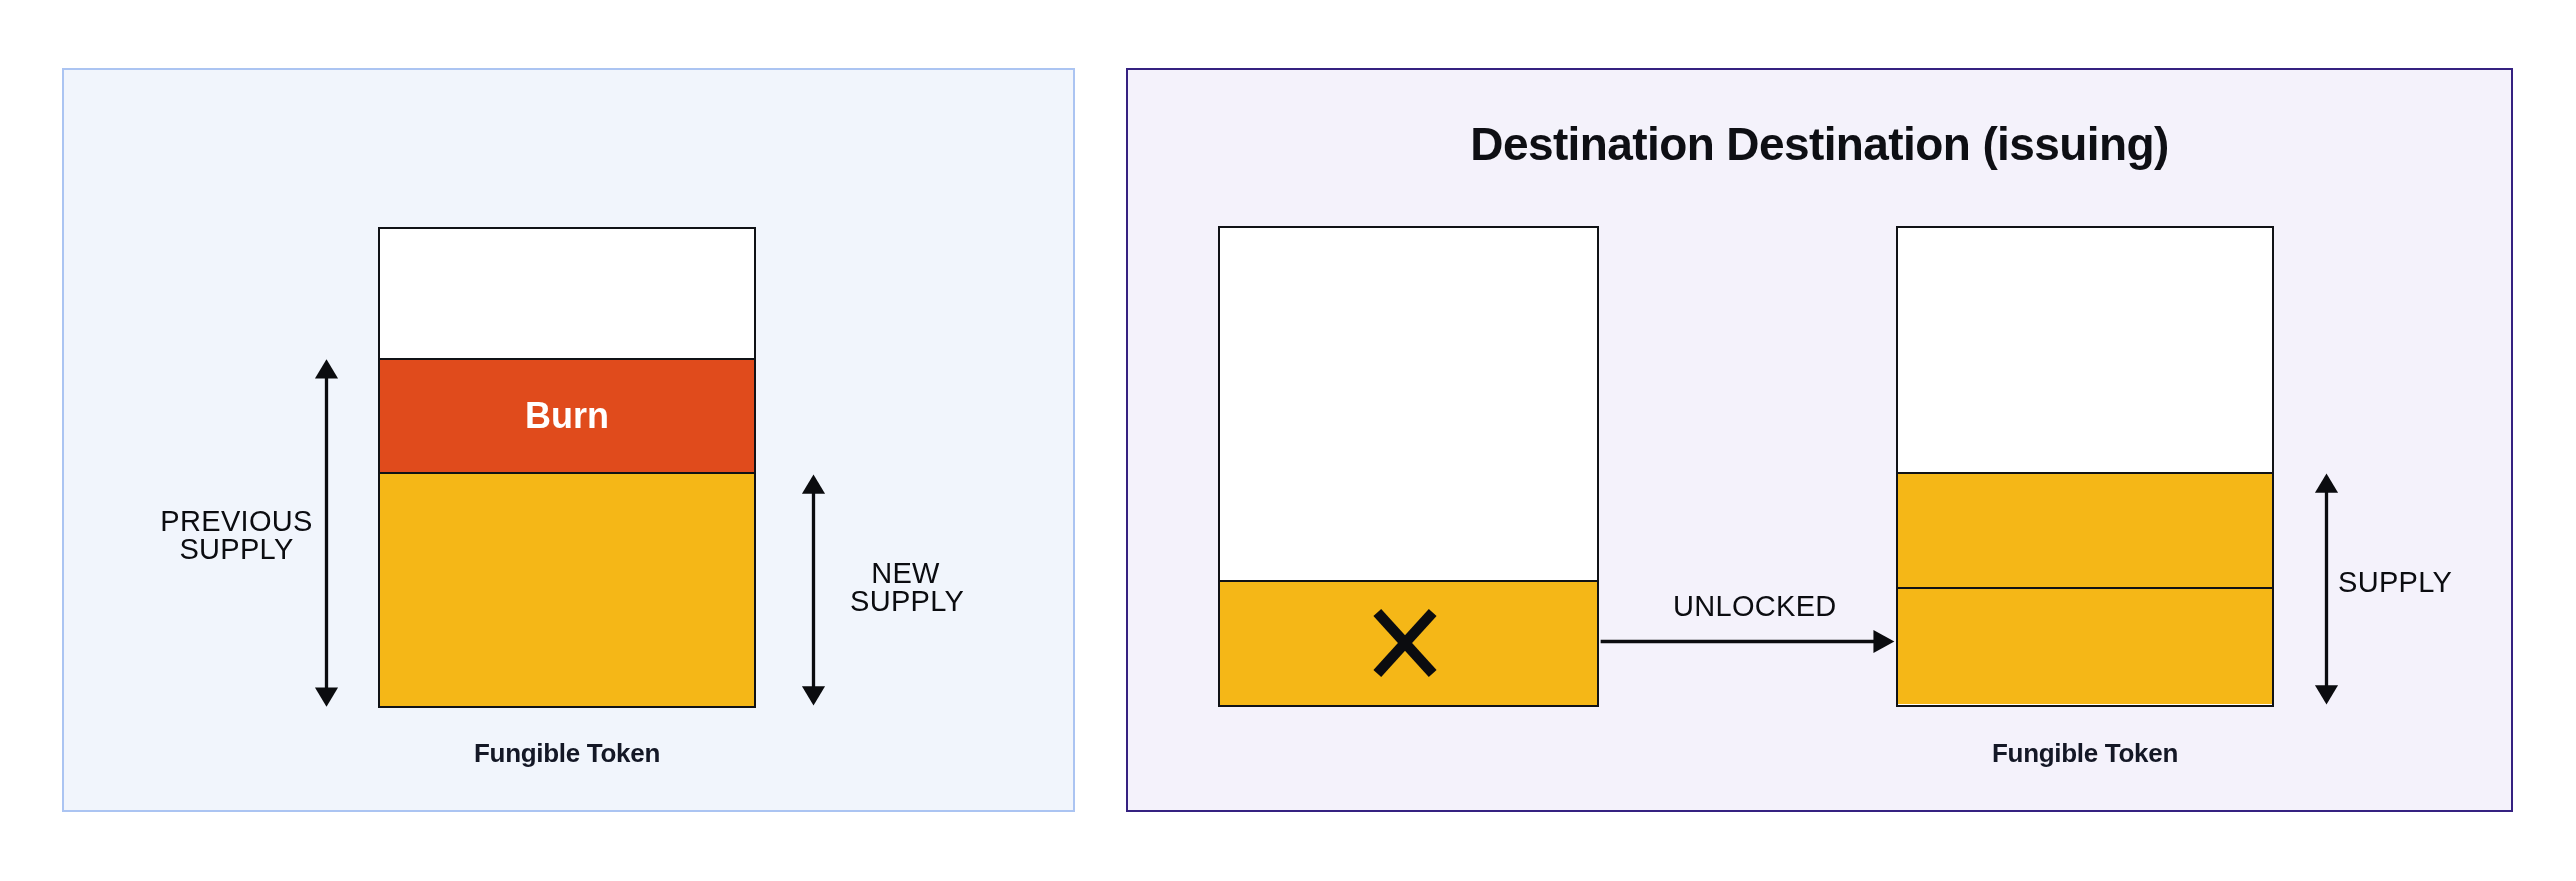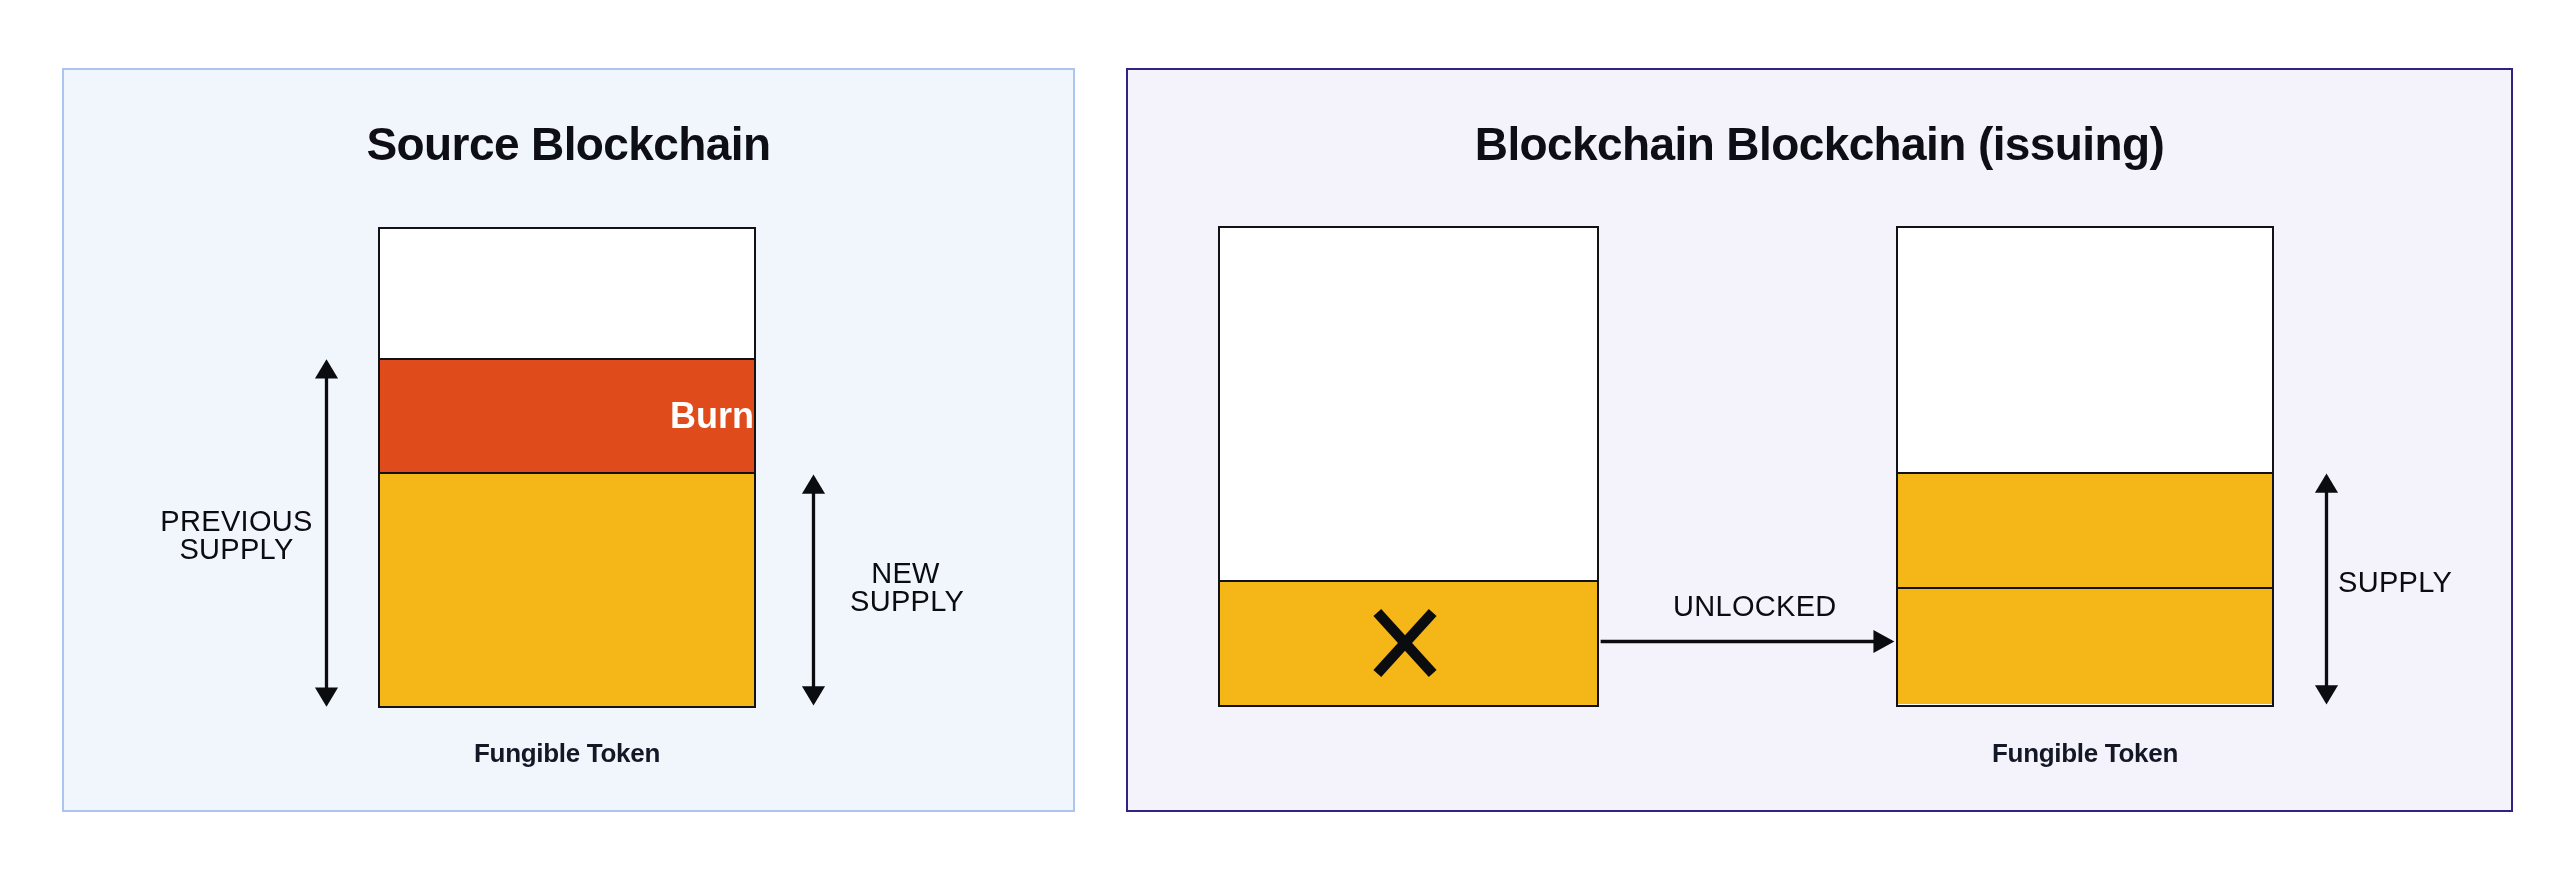--- a/index.html
+++ b/index.html
@@ -29,21 +29,21 @@
     display: flex; flex-direction: column;
   }
   .bar-section { box-sizing: border-box; width: 100%; }
   .divider-top { border-top: 2.2px solid #101216; }
   .fill-white { background: #ffffff; }
   .fill-burn { background: #E04B1C; }
   .fill-yellow { background: #F5B717; }
 
   .burn-text {
     font-size: 36px; font-weight: 700; color: #ffffff;
-    text-align: right; line-height: 112px;
+    text-align: center; line-height: 112px;
   }
 
   .bar-caption {
     position: absolute; text-align: center;
     font-size: 26px; line-height: 37px; font-weight: 700;
     color: #141826; letter-spacing: -0.3px;
   }
 
   .small-label {
     position: absolute; text-align: center;
@@ -54,21 +54,20 @@
 
   .arrow-svg { position: absolute; display: block; }
 </style>
 </head>
 <body>
 
 <div id="canvas">
 
   <div class="panel" id="source-panel">
 
-    <div class="panel-title">Source Blockchain</div>
 
     <div class="bar" style="left:314px; top:157px;">
       <div class="bar-section fill-white" style="height:129px;"></div>
       <div class="bar-section fill-burn divider-top" style="height:114px;">
         <div class="burn-text">Burn</div>
       </div>
       <div class="bar-section fill-yellow divider-top" style="height:234px;"></div>
     </div>
 
     <div class="bar-caption" style="left:314px; top:665px; width:378px;">Fungible Token</div>
@@ -90,21 +89,21 @@
     </svg>
     <div class="small-label" style="left:786px; top:489px; width:111px;">
       <div>NEW</div>
       <div>SUPPLY</div>
     </div>
 
   </div>
 
   <div class="panel" id="destination-panel">
 
-    <div class="panel-title">Blockchain Blockchain (issuing)</div>
+    <div class="panel-title">Destination Destination (issuing)</div>
 
     <div class="bar" style="left:90px; top:156px; width:381px;">
       <div class="bar-section fill-white" style="height:352px;"></div>
       <div class="bar-section fill-yellow divider-top" style="height:125px;"></div>
     </div>
 
     <svg class="arrow-svg" style="left:241px; top:534px;" width="72" height="78" viewBox="0 0 130 140">
       <line x1="15" y1="15" x2="115" y2="125" stroke="#0B0C0F" stroke-width="19"></line>
       <line x1="115" y1="15" x2="15" y2="125" stroke="#0B0C0F" stroke-width="19"></line>
     </svg>

